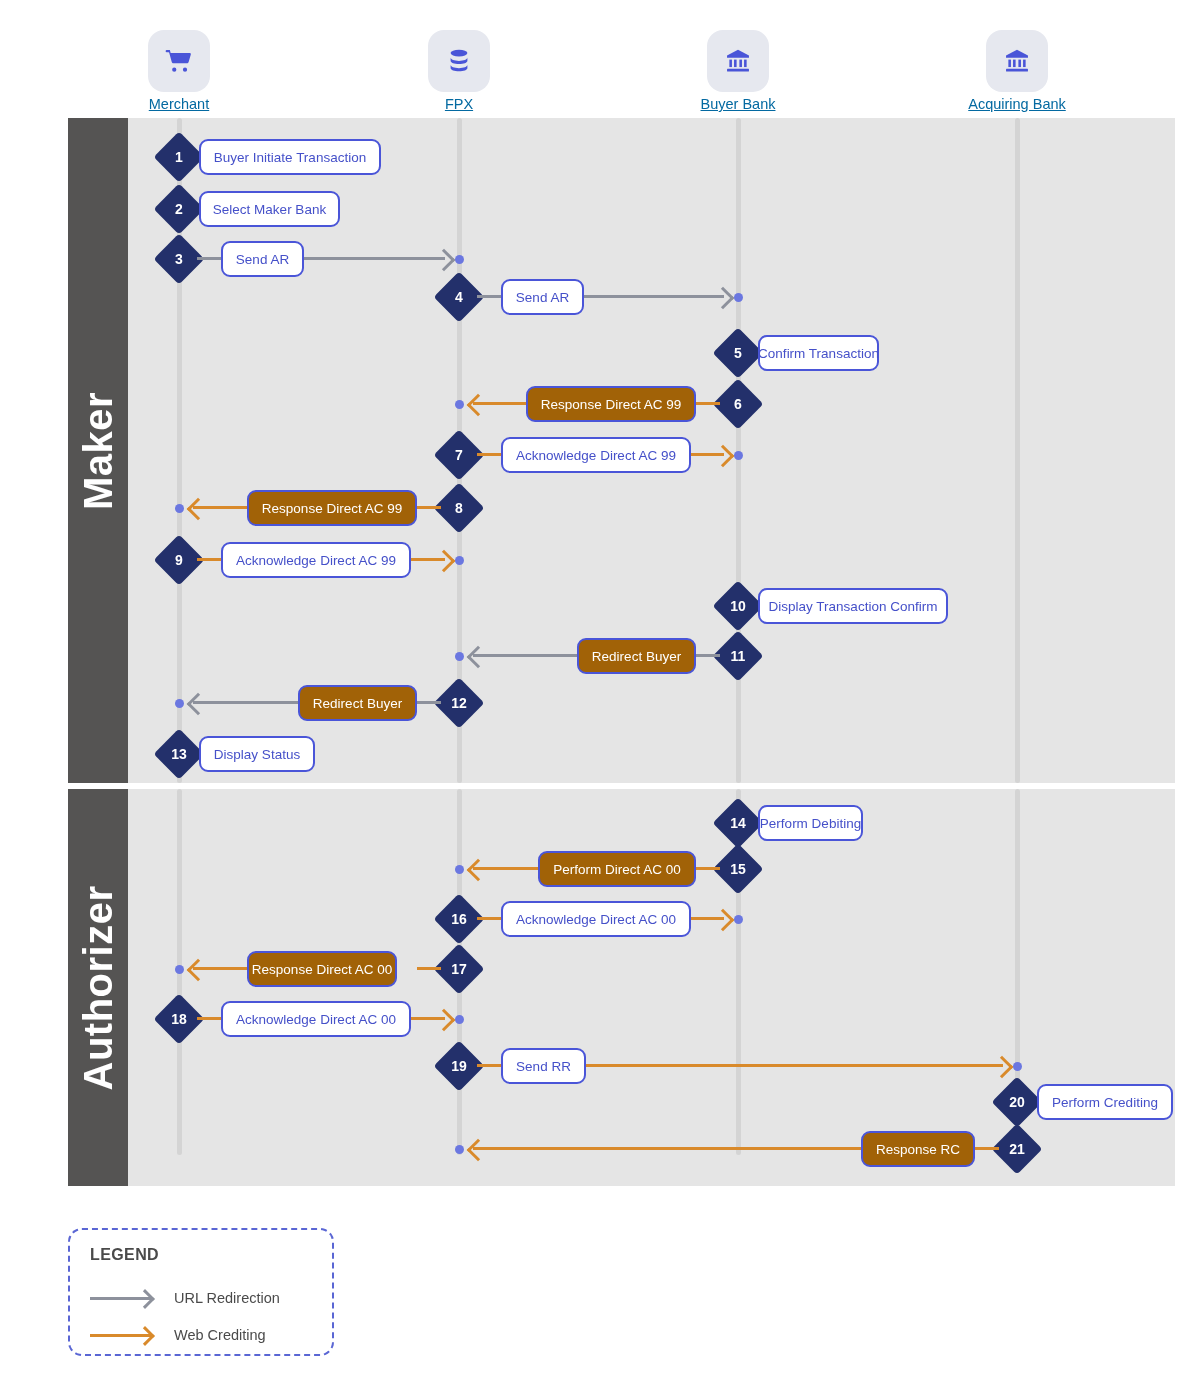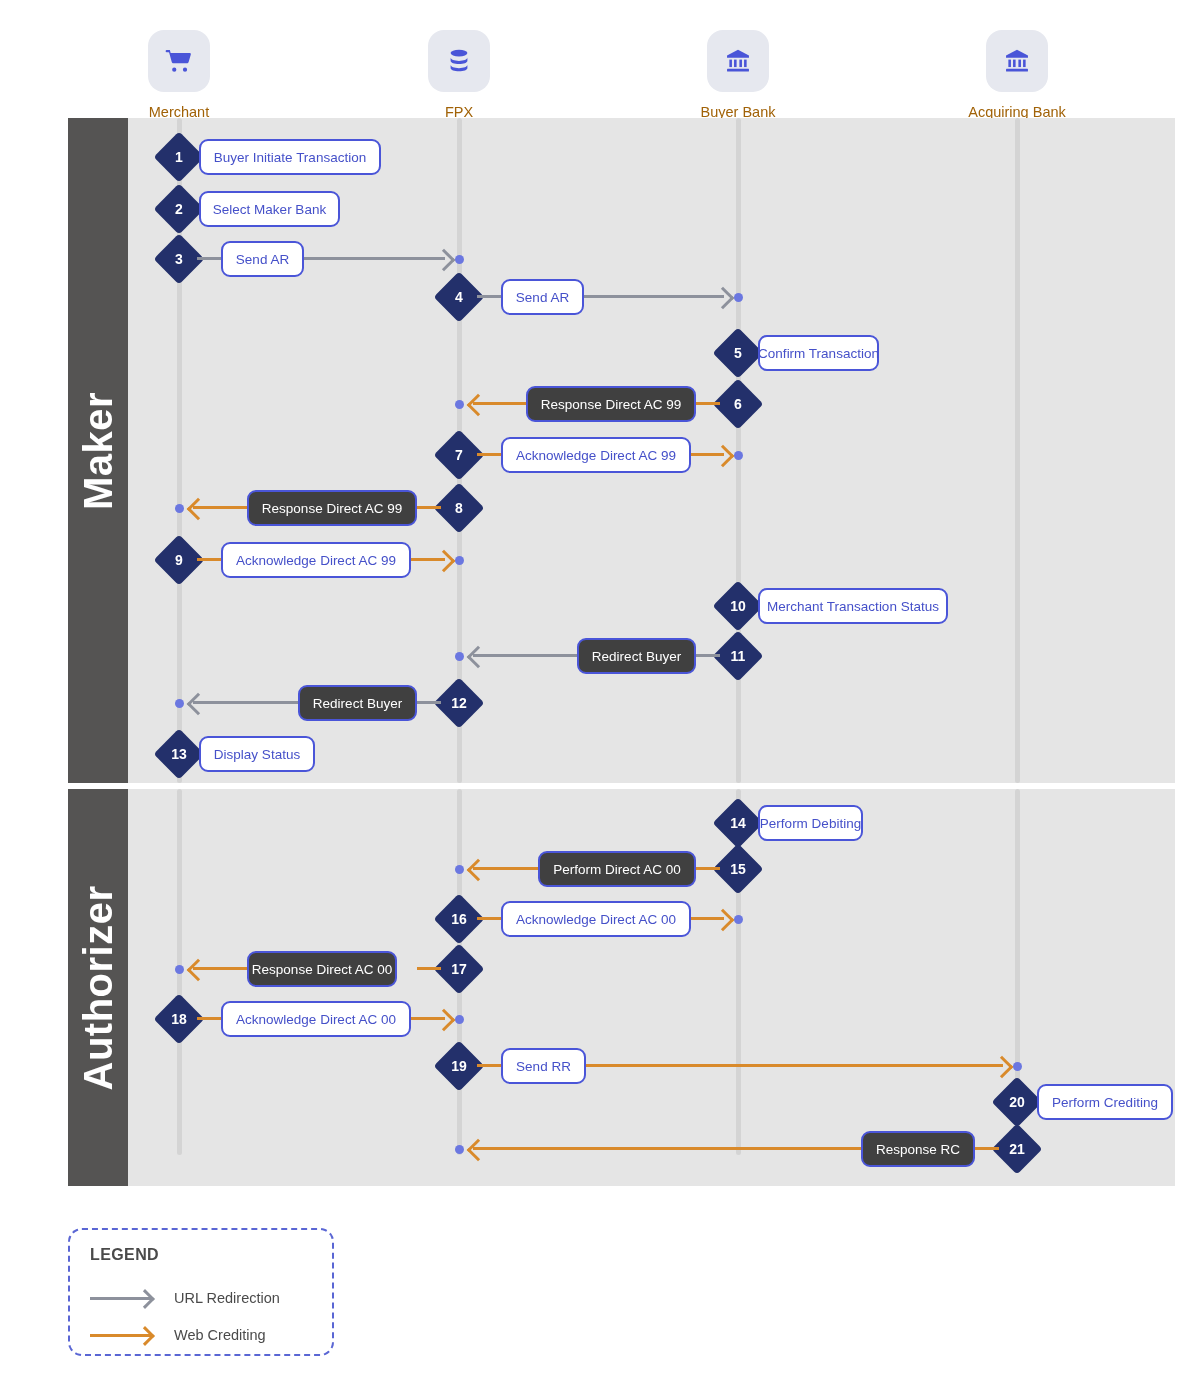--- a/index.html
+++ b/index.html
@@ -3,21 +3,21 @@
 <meta charset="utf-8">
 <style>
   html,body{margin:0;padding:0;background:#ffffff;}
   body{width:1200px;height:1400px;font-family:"Liberation Sans",sans-serif;position:relative;overflow:hidden;}
 
   
   .actor{position:absolute;top:30px;width:140px;text-align:center;}
   .actor-icon{width:62px;height:62px;border-radius:16px;background:#e6e8ef;margin:0 auto;
               display:flex;align-items:center;justify-content:center;}
   .actor-icon svg{display:block;}
-  .actor-label{margin-top:12px;font-size:14.5px;color:#a16207;text-decoration:underline;}
+  .actor-label{margin-top:4px;font-size:14.5px;color:#0369a1;text-decoration:underline;}
 
   
   .stage{position:absolute;left:128px;top:118px;width:1047px;height:665px;background:#e5e5e5;}
   .stage2{position:absolute;left:128px;top:789px;width:1047px;height:397px;background:#e5e5e5;}
   .sidebar{position:absolute;left:68px;width:60px;background:#555453;}
   .sidebar span{position:absolute;left:50%;top:50%;transform:translate(-50%,-50%) rotate(-90deg);
                 white-space:nowrap;color:#fff;font-size:40px;font-weight:bold;letter-spacing:.5px;}
   #bar-maker{top:118px;height:665px;}
   #bar-auth{top:789px;height:397px;}
 
@@ -28,21 +28,21 @@
   .diamond{position:absolute;width:36px;height:36px;background:#23306b;
            transform:rotate(45deg);border-radius:4px;}
   .diamond b{position:absolute;inset:0;transform:rotate(-45deg);display:flex;
              align-items:center;justify-content:center;color:#fff;
              font-size:14px;font-weight:bold;font-style:normal;}
 
   
   .pill{position:absolute;height:36px;display:flex;align-items:center;justify-content:center;
         padding:0 14px;border-radius:9px;font-size:13.5px;white-space:nowrap;box-sizing:border-box;}
   .pill.outline{background:#fff;border:2px solid #4a55d8;color:#4550c9;}
-  .pill.filled{background:#404040;border:2px solid #4a55d8;color:#fff;}
+  .pill.filled{background:#a16207;border:2px solid #4a55d8;color:#fff;}
 
   
   .conn{position:absolute;height:3px;}
   .conn.gray{background:#8d919c;}
   .conn.orange{background:#d98a2b;}
   .arrowhead{position:absolute;width:13px;height:13px;border-top:3px solid;border-right:3px solid;}
   .arrowhead.gray{border-color:#8d919c;}
   .arrowhead.orange{border-color:#d98a2b;}
   .arrowhead.right{transform:rotate(45deg);}
   .arrowhead.left{transform:rotate(-135deg);}
@@ -206,21 +206,21 @@
       <div class="conn orange" style="left:197px;top:558px;width:24px"></div>
       <div class="conn orange" style="left:411px;top:558px;width:34px"></div>
       <div class="arrowhead orange right" style="left:436px;top:553px"></div>
       <div class="dot" style="left:455px;top:556px"></div>
       <div class="pill outline" style="left:221px;top:542px;width:190px">Acknowledge Direct AC 99</div>
     </div>
     <div>
       <div class="diamond" style="left:720px;top:588px">
         <b>10</b>
       </div>
-      <div class="pill outline" style="left:758px;top:588px;width:190px">Merchant Transaction Status</div>
+      <div class="pill outline" style="left:758px;top:588px;width:190px">Display Transaction Confirm</div>
     </div>
     <div>
       <div class="diamond" style="left:720px;top:638px">
         <b>11</b>
       </div>
       <div class="conn gray" style="left:696px;top:654px;width:24px"></div>
       <div class="conn gray" style="left:473px;top:654px;width:104px"></div>
       <div class="arrowhead gray left" style="left:470px;top:649px"></div>
       <div class="dot" style="left:455px;top:652px"></div>
       <div class="pill filled" style="left:577px;top:638px;width:119px">Redirect Buyer</div>

